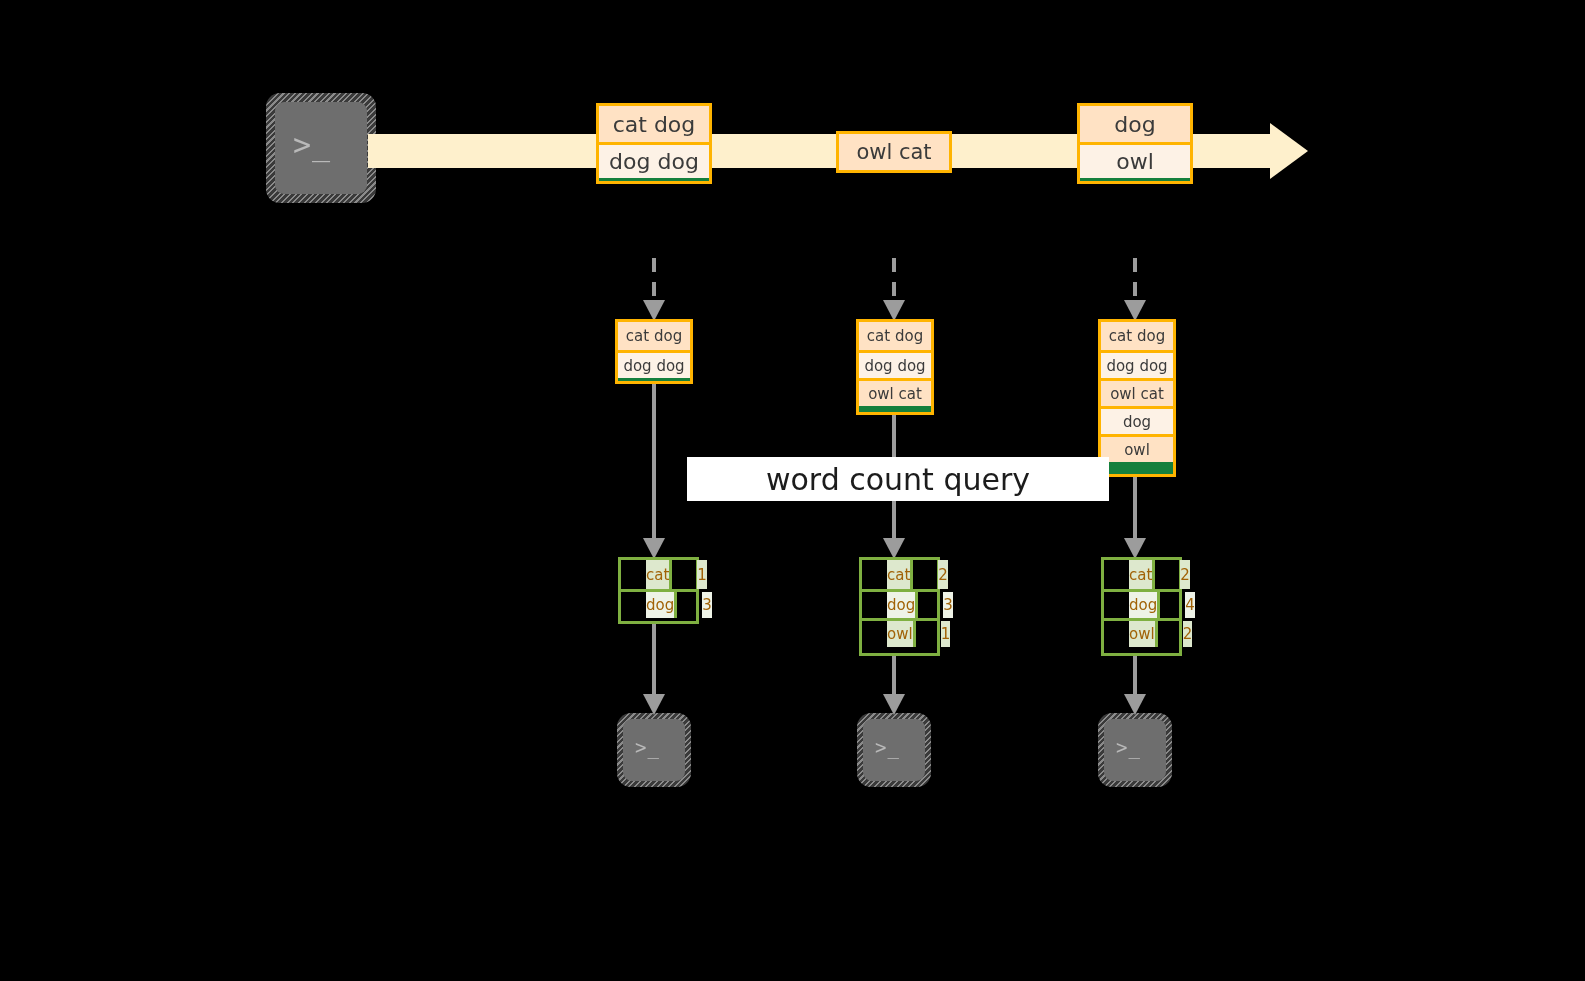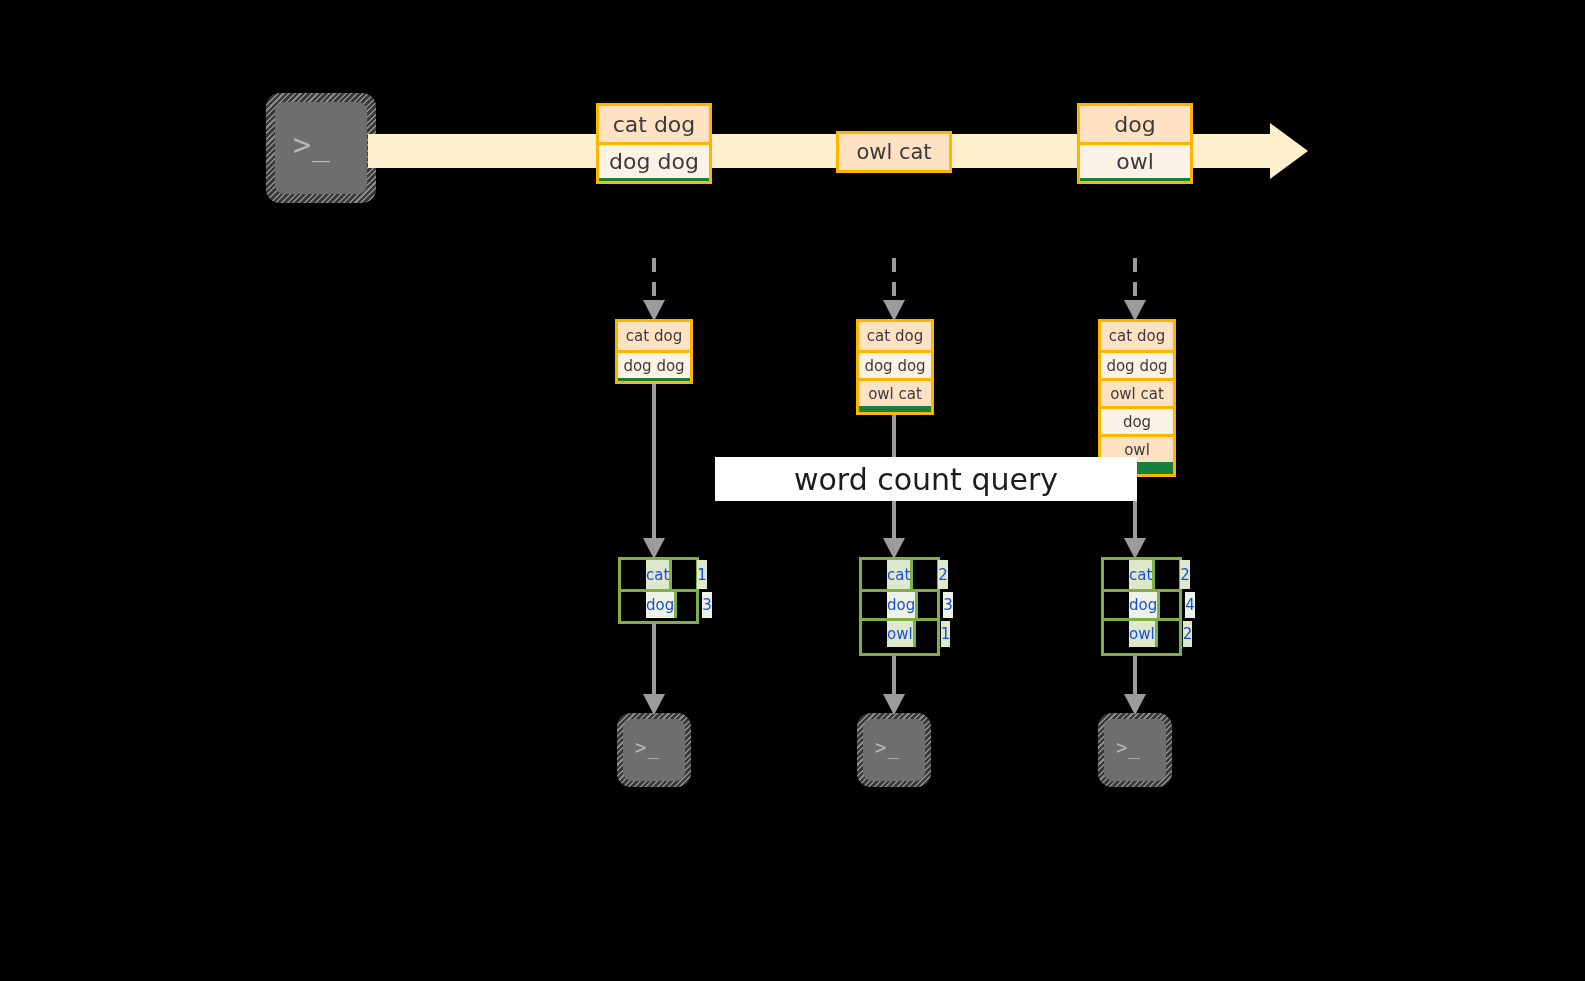--- a/index.html
+++ b/index.html
@@ -90,21 +90,21 @@
     box-sizing: border-box;
   }
   .gtable .grow + .grow {
     border-top: 3px solid #7fb041;
   }
   .gtable .gc {
     box-sizing: border-box;
     display: flex;
     align-items: center;
     justify-content: center;
-    color: #1d4ed8;
+    color: #a16207;
     white-space: nowrap;
     margin-left: 25px;
   }
   .gtable .gc.word { border-right: 3px solid #7fb041; }
   .grow.gshade-a .gc { background: #dde8cd; }
   .grow.gshade-b .gc { background: #eef3e7; }
 
   
   .vline {
     position: absolute;
@@ -235,14 +235,14 @@
         <div class="gc count" style="width: 24px; font-size: 15px;">2</div>
       </div>
     </div>
     <div class="vline" style="left: 1133px; top: 656px; height: 41px;"></div>
     <div class="vhead" style="left: 1124px; top: 694px;"></div>
     <div style="position: absolute; left: 1098px; top: 713px; width: 74px; height: 74px;">
       <div class="terminal-hatch"></div>
       <div class="terminal-body" style="inset: 6px;"></div>
       <div class="prompt" style="left: 18px; top: 25px; font-size: 19px; letter-spacing: 1px;">&gt;_</div>
     </div>
-    <div class="banner" style="left: 687px; top: 457px; width: 422px; height: 44px; font-size: 30px; margin-left: 28px;">word count query</div>
+    <div class="banner" style="left: 687px; top: 457px; width: 422px; height: 44px; font-size: 30px;">word count query</div>
   </div>
 
 </body></html>

